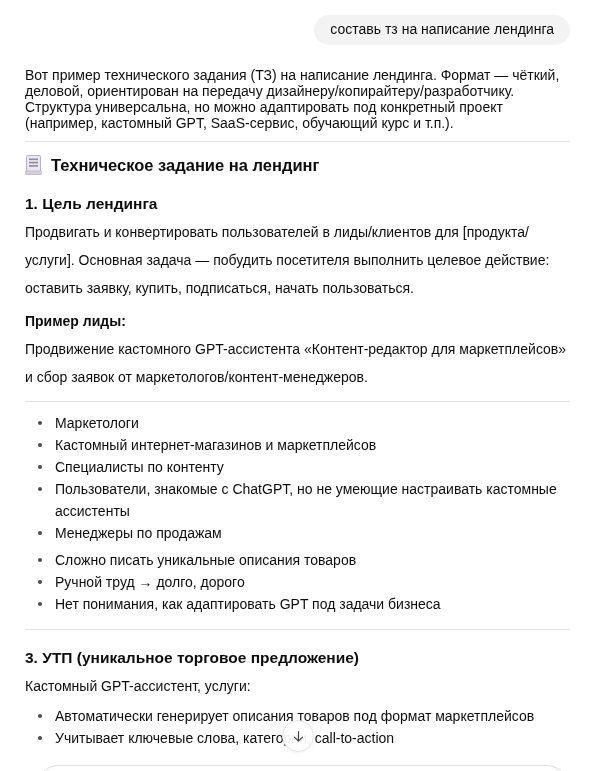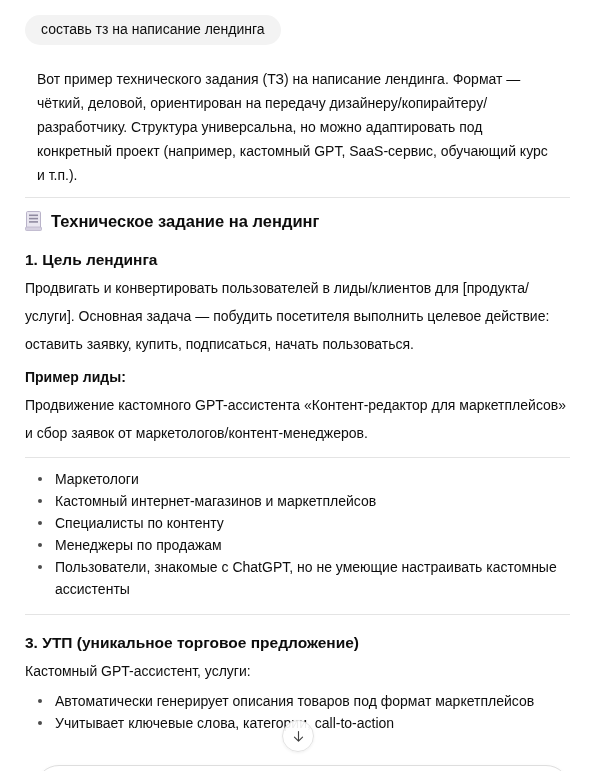--- a/index.html
+++ b/index.html
@@ -11,32 +11,32 @@
     overflow: hidden;
     background: #ffffff;
     font-family: "Liberation Sans", "DejaVu Sans", sans-serif;
     font-size: 14px;
     color: #0d0d0d;
   }
   .content {
     padding: 15px 33px 0 25px;
   }
   
-  .user-row { display: flex; justify-content: flex-start; }
+  .user-row { display: flex; justify-content: flex-end; }
   .user-bubble {
     background: #f3f3f3;
     border-radius: 20px;
     padding: 6px 16px 7px;
     font-size: 14px;
     line-height: 17px;
     max-width: 70%;
     color: #0d0d0d;
   }
   
-  .intro { margin: 22px 12px 0; line-height: 24px; }
+  .intro { margin: 22px 0 0; line-height: 16px; }
   p { margin: 0; }
   hr.divider {
     border: none;
     border-top: 1px solid #e4e4e4;
     margin: 10px 0;
   }
   .doc-heading {
     display: flex;
     align-items: center;
     gap: 9px;
@@ -141,22 +141,27 @@
         <p class="body-p"><span class="label-b">Пример лиды:</span><br><span>Продвижение кастомного GPT-ассистента «Контент-редактор для маркетплейсов» и сбор заявок от маркетологов/контент-менеджеров.</span></p>
       </section>
 
       <hr class="divider">
 
       <section>
         <ul class="bullets">
           <li>Маркетологи</li>
           <li>Кастомный интернет-магазинов и маркетплейсов</li>
           <li>Специалисты по контенту</li>
+          <li>Пользователи, знакомые с ChatGPT, но не умеющие настраивать кастомные ассистенты</li>
           <li>Менеджеры по продажам</li>
-          <li>Пользователи, знакомые с ChatGPT, но не умеющие настраивать кастомные ассистенты</li>
+        </ul>
+        <ul class="bullets">
+          <li>Сложно писать уникальные описания товаров</li>
+          <li>Ручной труд → долго, дорого</li>
+          <li>Нет понимания, как адаптировать GPT под задачи бизнеса</li>
         </ul>
       </section>
 
       <hr class="divider" style="margin-top:14px;">
 
       <section>
         <div class="sec-heading">3. УТП (уникальное торговое предложение)</div>
         <p class="body-p">Кастомный GPT-ассистент, услуги:</p>
         <ul class="bullets">
           <li>Автоматически генерирует описания товаров под формат маркетплейсов</li>

